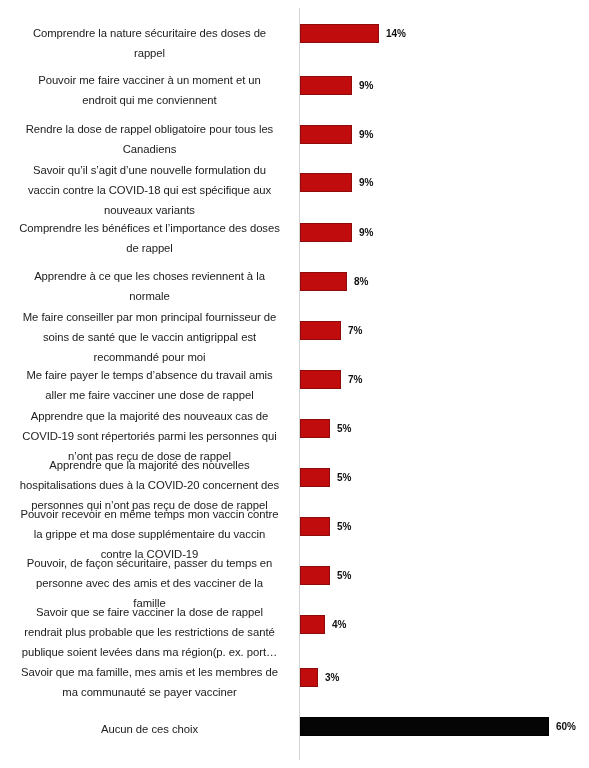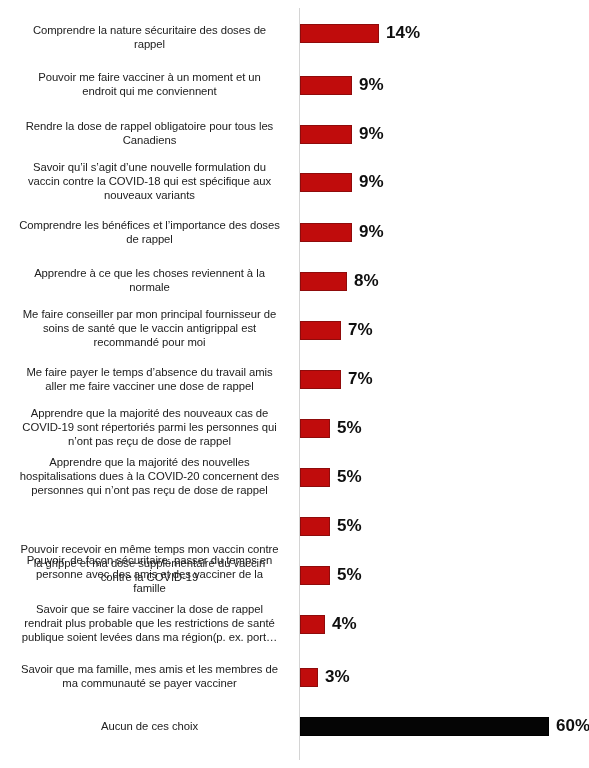--- a/index.html
+++ b/index.html
@@ -47,21 +47,21 @@
     display: flex;
     align-items: center;
   }
 
   .cat-label {
     position: absolute;
     right: 297px;
     width: 285px;
     text-align: center;
     font-size: 11.3px;
-    line-height: 14px;
+    line-height: 20px;
     color: #212121;
     letter-spacing: -0.05px;
     white-space: pre-line;
   }
 
   .bar-track {
     position: absolute;
     left: 300px;
     height: 19px;
   }
@@ -75,21 +75,21 @@
 
   .bar.black {
     background: #050505;
     border: 1px solid #000000;
   }
 
   .bar-value {
     position: absolute;
     top: 50%;
     transform: translateY(-50%);
-    font-size: 17px;
+    font-size: 10px;
     font-weight: bold;
     color: #0f0f0f;
     white-space: nowrap;
   }
 </style>
 </head>
 <body>
 
 <div id="chart-root">
 
@@ -174,21 +174,21 @@
       <div class="bar-row" style="top: 0px;">
         <div class="cat-label" style="top: 455px;">Apprendre que la majorité des nouvelles
 hospitalisations dues à la COVID-20 concernent des
 personnes qui n’ont pas reçu de dose de rappel</div>
         <div class="bar-track" style="top: 468px; width: 30px;">
           <div class="bar" style="width: 30px; background: rgb(192, 12, 12); border-color: rgb(143, 11, 11);"></div>
         </div>
         <div class="bar-value" style="left: 337px; top: 477px; color: rgb(15, 15, 15);">5%</div>
       </div>
       <div class="bar-row" style="top: 0px;">
-        <div class="cat-label" style="top: 504px; margin-top: 38px;">Pouvoir recevoir en même temps mon vaccin contre
+        <div class="cat-label" style="top: 504px;">Pouvoir recevoir en même temps mon vaccin contre
 la grippe et ma dose supplémentaire du vaccin
 contre la COVID-19</div>
         <div class="bar-track" style="top: 517px; width: 30px;">
           <div class="bar" style="width: 30px; background: rgb(192, 12, 12); border-color: rgb(143, 11, 11);"></div>
         </div>
         <div class="bar-value" style="left: 337px; top: 526px; color: rgb(15, 15, 15);">5%</div>
       </div>
       <div class="bar-row" style="top: 0px;">
         <div class="cat-label" style="top: 553px;">Pouvoir, de façon sécuritaire, passer du temps en
 personne avec des amis et des vacciner de la

